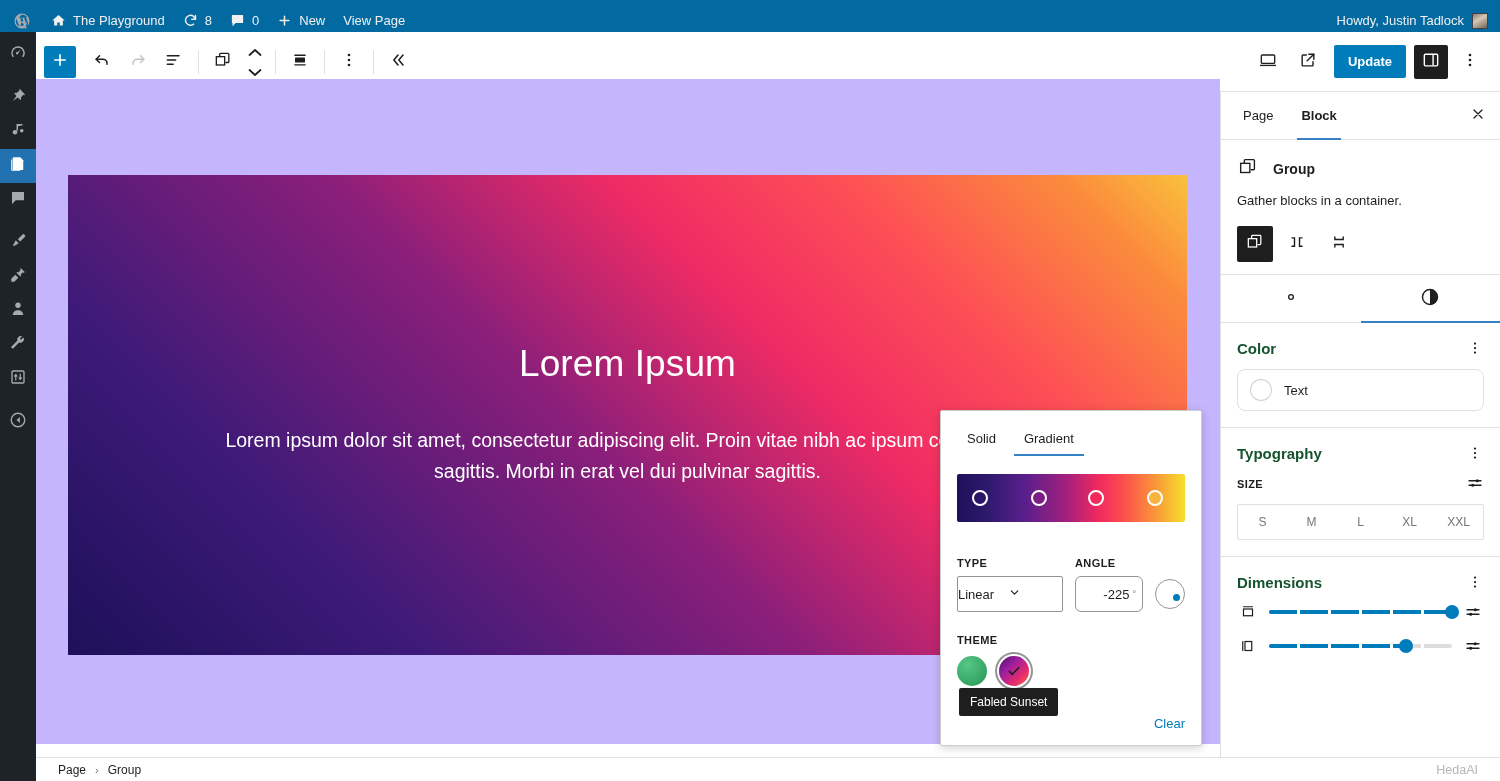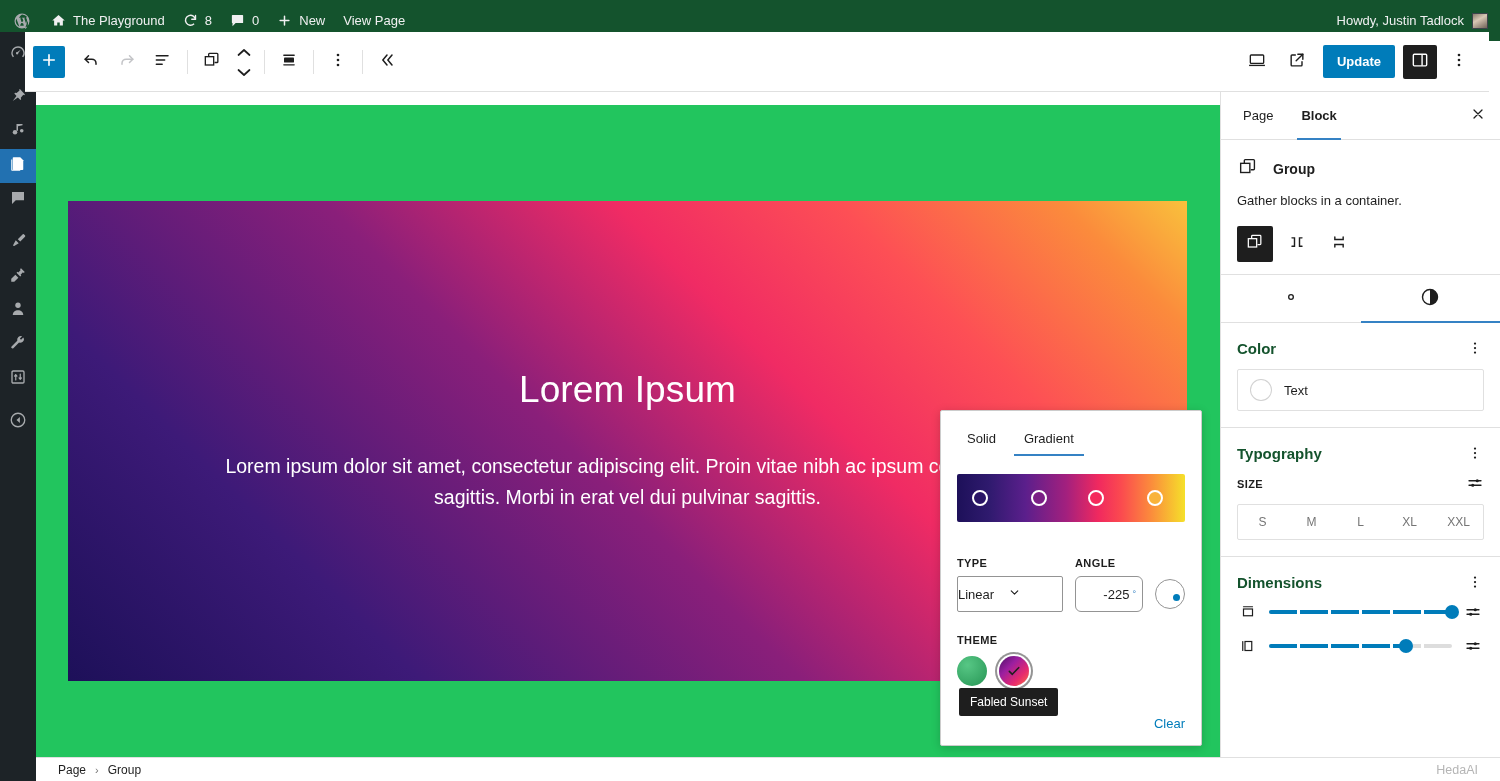--- a/index.html
+++ b/index.html
@@ -7,21 +7,21 @@
     width: 1500px; height: 781px;
     font-family: "Liberation Sans", sans-serif;
     overflow: hidden;
     background: #fff;
   }
 
   
   #admin-bar {
     position: absolute; top: 0; left: 0;
     width: 1500px; height: 41px;
-    background: #14532d;
+    background: #0369a1;
     display: flex; align-items: center;
     color: #f0f0f1; font-size: 13px;
   }
   .ab-item {
     display: flex; align-items: center; gap: 7px;
     height: 32px; padding: 0 9px;
     color: #f0f0f1; white-space: nowrap;
   }
   .ab-logo { padding-left: 13px; padding-right: 11px; }
   .ab-icon { display: inline-flex; align-items: center; justify-content: center; }
@@ -48,21 +48,21 @@
   .menu-item.current { background: #2271b1; color: #fff; }
   .menu-item.current::after {
     content: ""; position: absolute; right: -8px; top: 50%;
     margin-top: -8px; border: 8px solid transparent;
     border-right-color: #f0f0f1;
   }
   .menu-sep { height: 9px; }
 
   
   #editor-header {
-    position: absolute; top: 32px; left: 25px;
+    position: absolute; top: 32px; left: 36px;
     width: 1464px; height: 60px;
     background: #fff;
     border-bottom: 1px solid #e0e0e0;
     display: flex; align-items: center;
   }
   .tb-left { display: flex; align-items: center; padding-left: 8px; gap: 0; }
   .tb-right { display: flex; align-items: center; gap: 4px; margin-left: auto; padding-right: 12px; }
   .tb-btn {
     width: 36px; height: 36px;
     display: flex; align-items: center; justify-content: center;
@@ -86,23 +86,23 @@
     font-family: "Liberation Sans", sans-serif;
   }
   .sidebar-toggle {
     width: 34px; height: 34px; background: #1e1e1e;
     border-radius: 2px; color: #fff;
     display: flex; align-items: center; justify-content: center;
   }
 
   
   #canvas-area {
-    position: absolute; top: 105px; left: 36px;
+    position: absolute; top: 79px; left: 36px;
     width: 1184px; height: 665px;
-    background: #22c55e; overflow: hidden;
+    background: #c4b5fd; overflow: hidden;
   }
   #group-block {
     position: absolute; top: 96px; left: 32px;
     width: 1119px; height: 480px;
     display: flex; flex-direction: column;
     align-items: center; justify-content: center;
   }
   #block-title {
     color: #fff; font-size: 37px; font-weight: 400;
     letter-spacing: .1px; margin-bottom: 40px;
@@ -177,21 +177,21 @@
   .panel-tab.active::after {
     content: ""; position: absolute; bottom: -1px; left: 0; right: 0;
     height: 2px; background: #3582c4;
   }
 
   .sec { padding: 16px; border-bottom: 1px solid #e0e0e0; }
   .sec-head { display: flex; align-items: center; margin-bottom: 12px; }
   .sec-title { font-size: 15px; font-weight: 600; color: #14532d; }
   .kebab { margin-left: auto; color: #1e1e1e; display:flex; }
 
-  .color-list { border: 1px solid #e0e0e0; border-radius: 2px; overflow: hidden; }
+  .color-list { border: 1px solid #e0e0e0; border-radius: 8px; overflow: hidden; }
   .color-row {
     display: flex; align-items: center; gap: 12px;
     height: 40px; padding: 0 12px;
     font-size: 13px; color: #1e1e1e;
   }
   .color-row + .color-row { border-top: 1px solid #e0e0e0; }
   .color-row.selected { background: #f0f0f0; color: #0073aa; }
   .swatch {
     width: 22px; height: 22px; border-radius: 50%;
     border: 1px solid rgba(0,0,0,.18);

